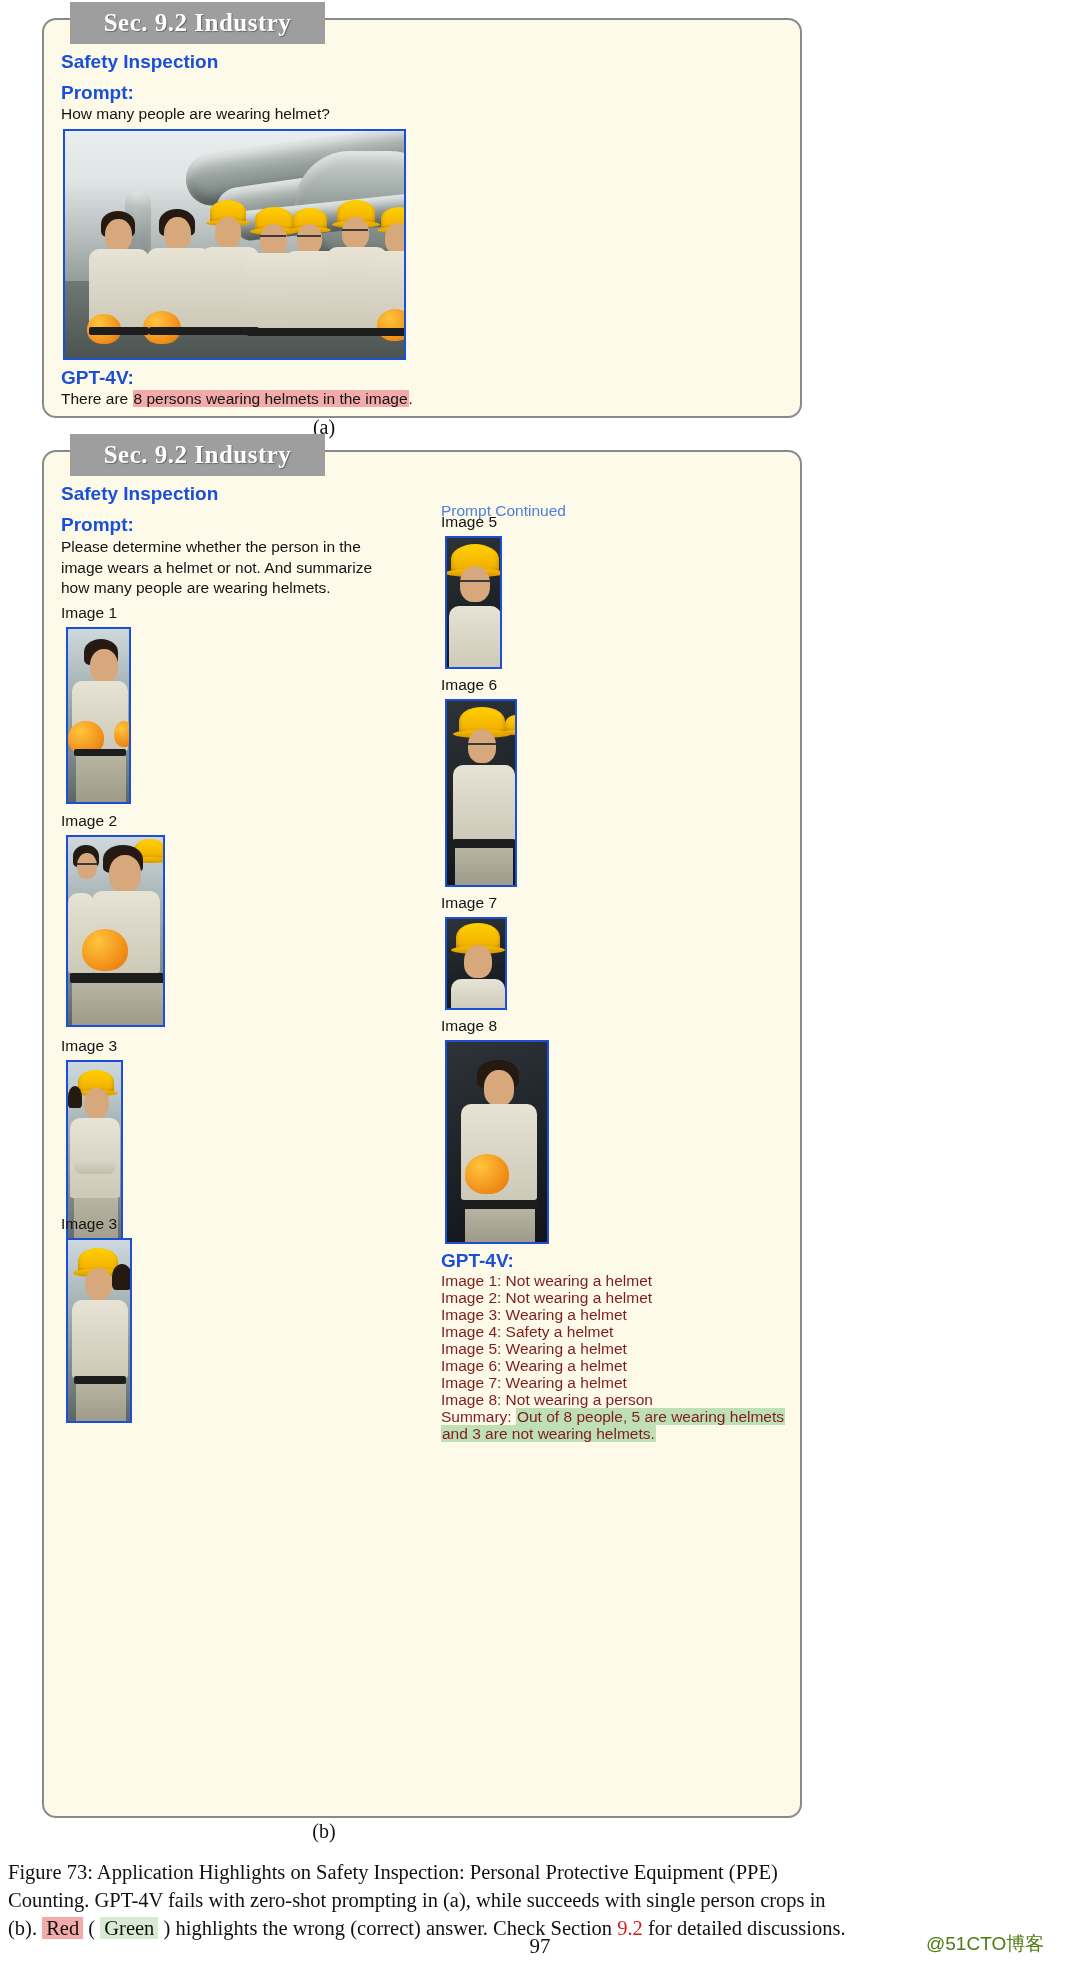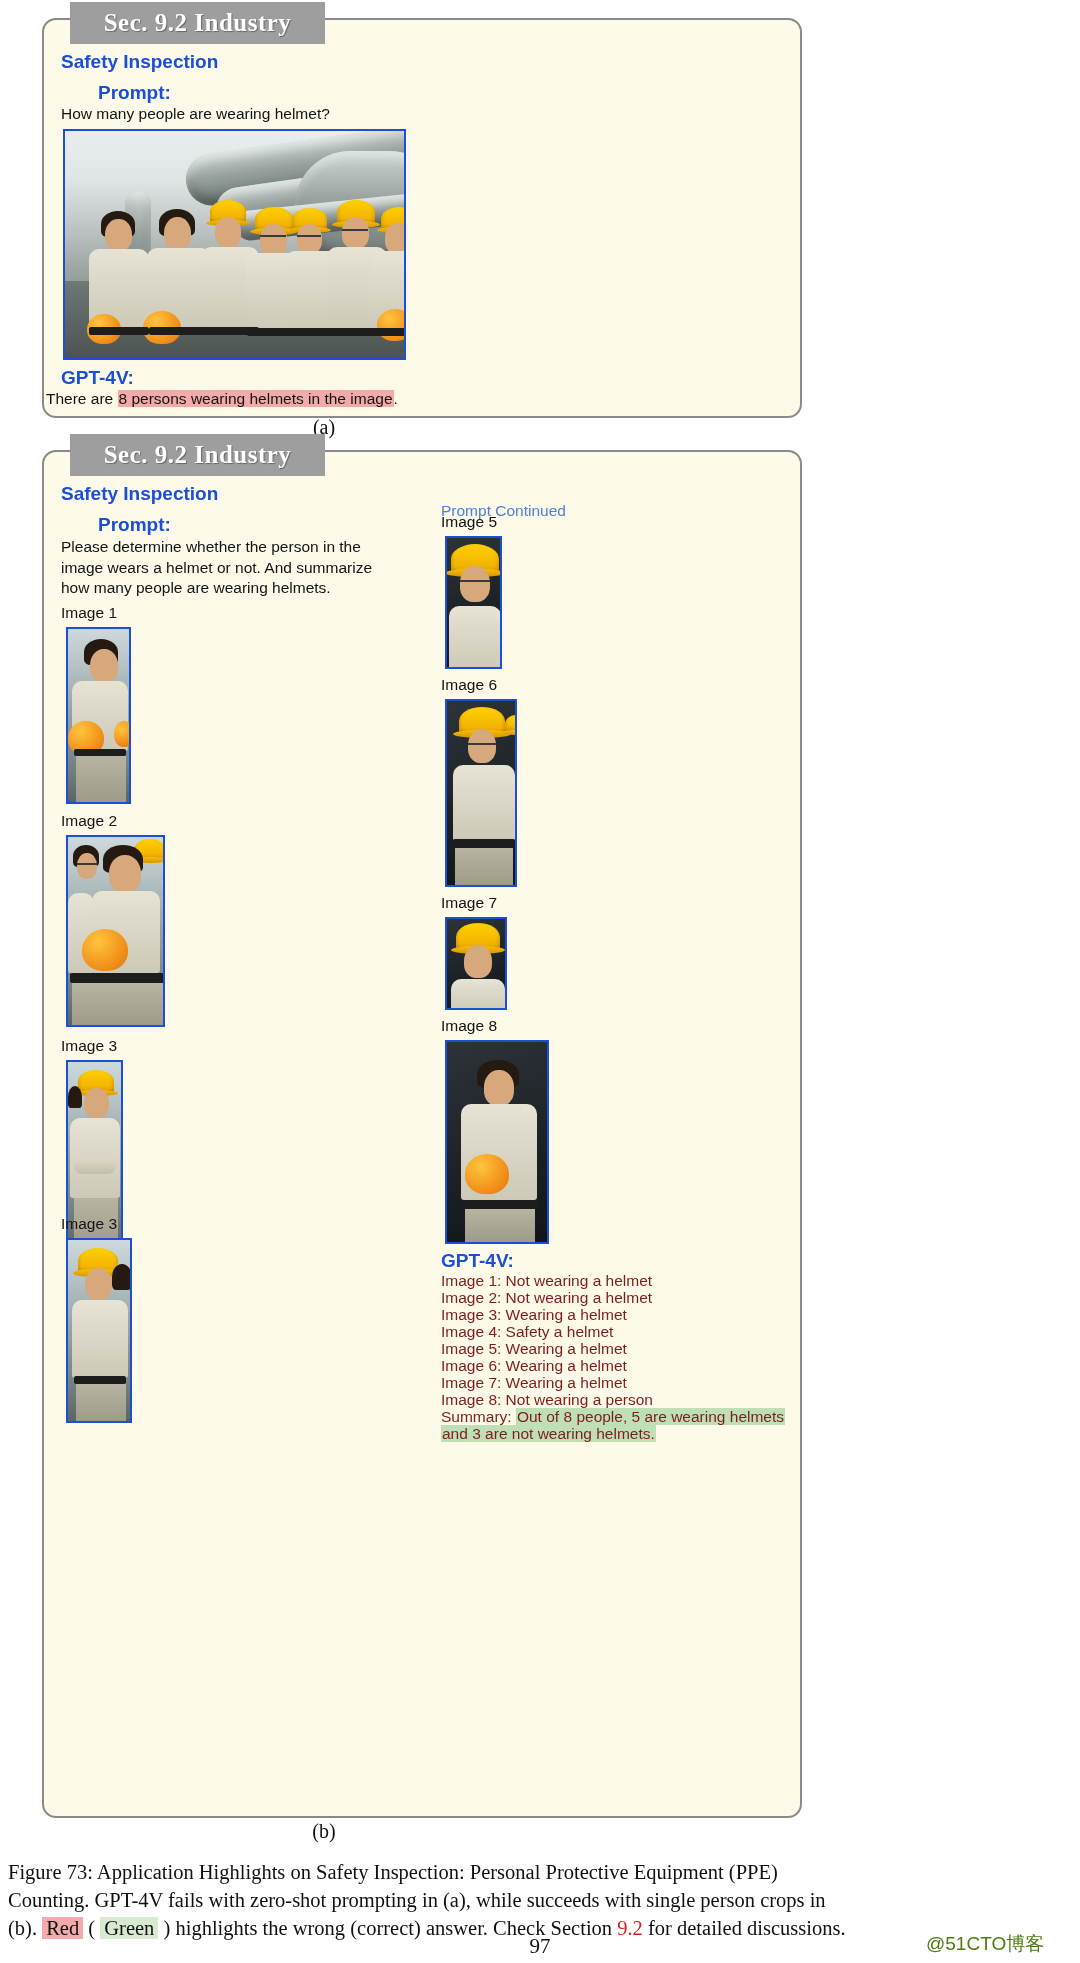--- a/index.html
+++ b/index.html
@@ -38,21 +38,20 @@
     position:absolute;
     color:#1a4fd6;
     font-weight:bold;
     font-size:19px;
   }
   .prompt-label{
     position:absolute;
     color:#1a4fd6;
     font-weight:bold;
     font-size:19px;
-    margin-left:37px;
   }
   .gpt-label{
     position:absolute;
     color:#1a4fd6;
     font-weight:bold;
     font-size:19px;
   }
   .prompt-cont-label{
     position:absolute;
     color:#4d7fe0;
@@ -241,21 +240,21 @@
     <div class="belt" style="left:136px;top:196px;width:58px;height:8px;"></div>
     <div class="belt" style="left:182px;top:197px;width:58px;height:8px;"></div>
     <div class="belt" style="left:221px;top:197px;width:54px;height:8px;"></div>
     <div class="belt" style="left:262px;top:197px;width:60px;height:8px;"></div>
     <div class="belt" style="left:306px;top:197px;width:56px;height:8px;"></div>
   </div>
 </div>
 
 <div class="gpt-label" style="left:61px; top:367px;">GPT-4V:</div>
 
-<div class="body-text" style="left:46px; top:389px; width:640px; white-space:normal;">
+<div class="body-text" style="left:61px; top:389px; width:640px; white-space:normal;">
   <span>There are </span><span class="hl-red">8 persons wearing helmets in the image</span><span>.</span>
 </div>
 
 <div class="subcap" style="left:-216px; top:416px;">(a)</div>
 
 <div class="panel" style="left:42px; top:450px; width:760px; height:1368px;"></div>
 
 <div class="panel-tab" style="left:70px; top:434px; width:255px;">Sec. 9.2 Industry</div>
 
 <div class="section-title" style="left:61px; top:483px;">Safety Inspection</div>

